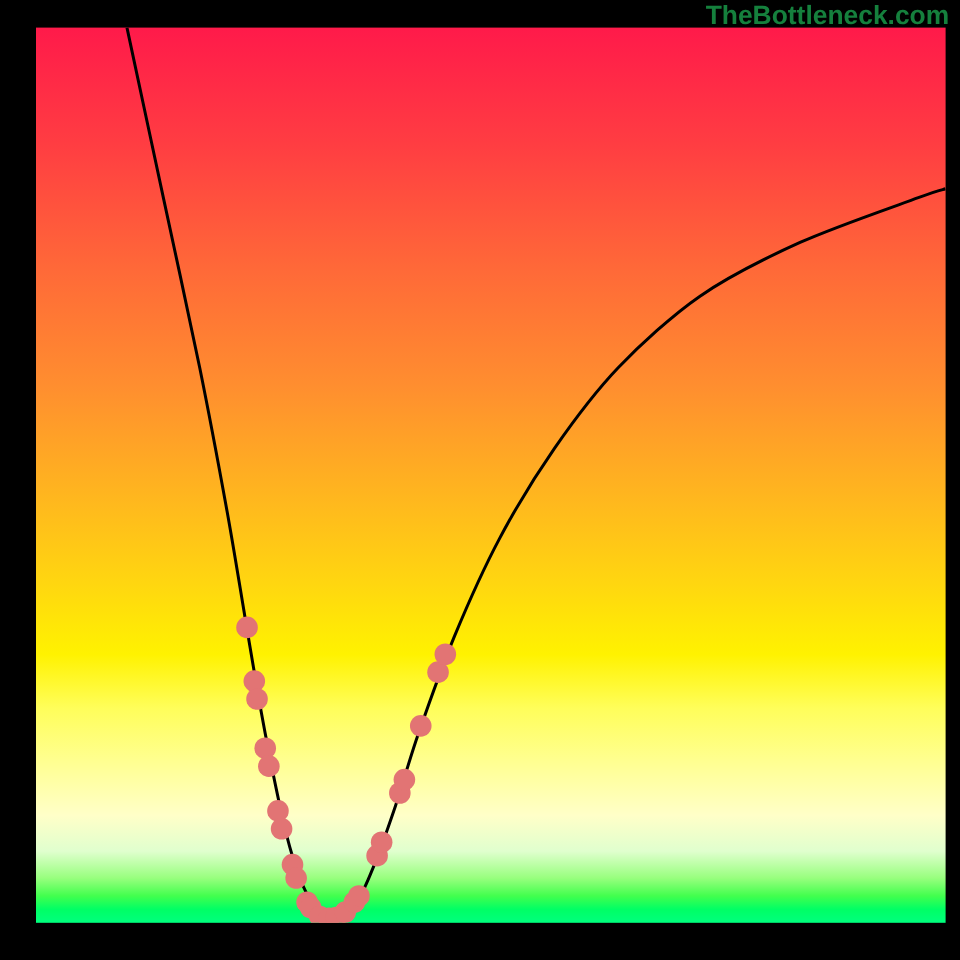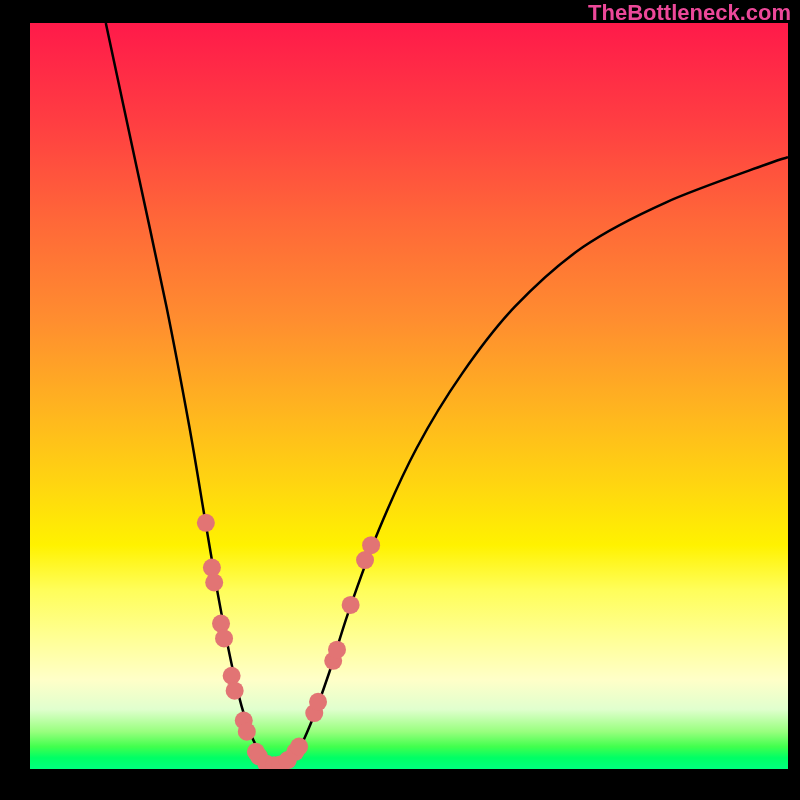--- a/index.html
+++ b/index.html
@@ -39,21 +39,21 @@
         #42ff4e 97%, 
         #00ff65 98.5%, 
         #00ff7e 100%);
     }
     .attribution {
       position: absolute;
       top: 0px;
       right: 9px;
       font-size: 22px;
       font-weight: bold;
-      color: #ec4899;
+      color: #15803d;
     }
     svg {
       position: absolute;
       left: 0;
       top: 0;
       width: 758px;
       height: 746px;
     }
     circle.data-point {
       fill: #e27474;

